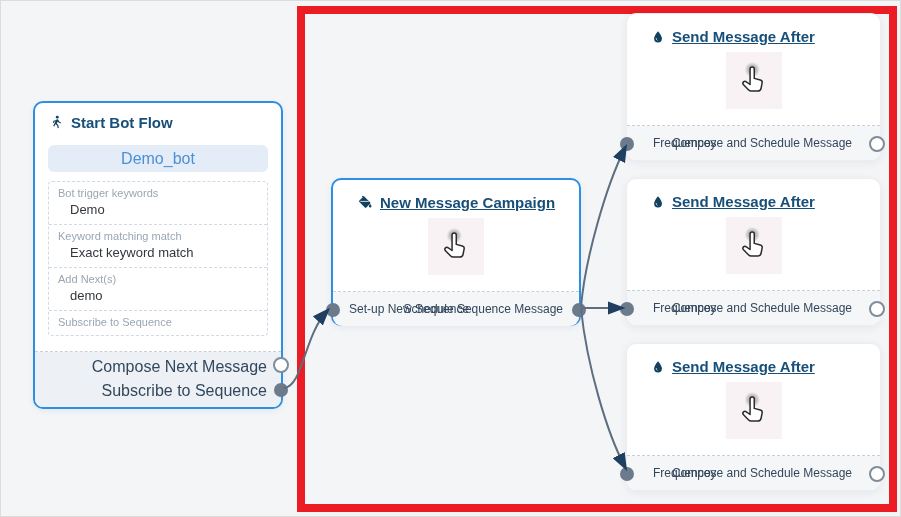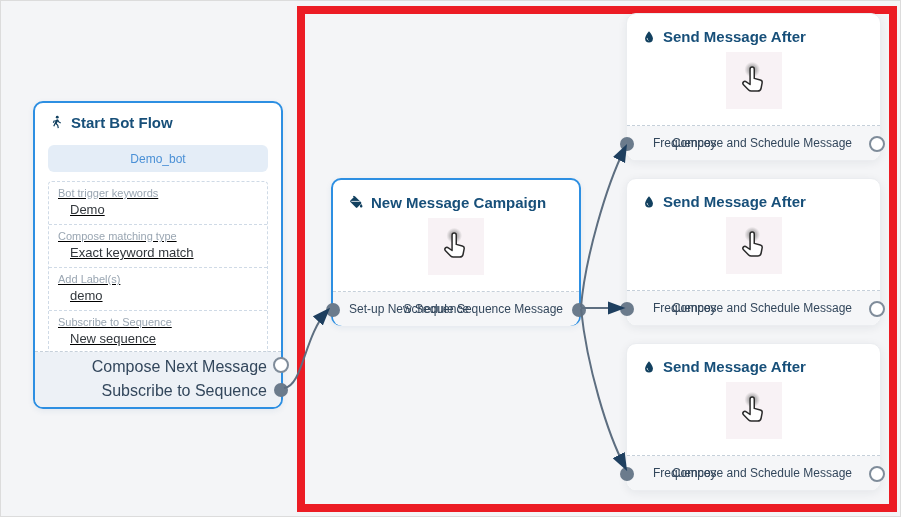--- a/index.html
+++ b/index.html
@@ -20,42 +20,42 @@
   .node{position:absolute;background:#ffffff;border-radius:10px;z-index:4;}
   .node.blue{border:2px solid #2d8fe2;box-shadow:0 2px 6px rgba(40,90,140,.08);}
   .node.plain{border:1px solid #ebedf0;box-shadow:0 2px 10px rgba(30,40,60,.07);}
   .node-header{display:flex;align-items:center;gap:7px;font-size:15px;font-weight:700;color:#174f79;}
   .node-header svg{flex:0 0 auto;color:#12405f;}
   
   #start-node{left:32px;top:100px;width:250px;height:308px;}
   #start-node .node-header{position:absolute;left:14px;top:11px;}
   .bot-btn{
     position:absolute;left:13px;top:42px;width:220px;height:27px;border-radius:6px;
-    background:#e4edf7;color:#4a90d6;font-size:12px;display:flex;align-items:center;justify-content:center;
+    background:#e4edf7;color:#4a90d6;font-size:16px;display:flex;align-items:center;justify-content:center;
     cursor:pointer;border:none;
   }
   .fields{
     position:absolute;left:13px;top:78px;width:220px;
     border:1px dashed #cfdae6;border-radius:4px;background:#fff;
   }
-  .field-row{padding:4px 9px 5px 9px;border-bottom:1px dashed #cfdae6;text-decoration:underline;}
+  .field-row{padding:4px 9px 5px 9px;border-bottom:1px dashed #cfdae6;}
   .field-row:last-child{border-bottom:none;}
   .field-label{font-size:11px;color:#9aa6b2;line-height:15px;}
   .field-value{font-size:13px;color:#33383d;line-height:18px;margin-left:12px;}
   .start-sep{position:absolute;left:0;top:248px;width:100%;border-top:1px dashed #c6d0da;}
   .start-footer{
     position:absolute;left:0;top:249px;width:100%;height:55px;
     background:#edf1f6;border-radius:0 0 8px 8px;
   }
   .out-label{position:absolute;right:14px;font-size:16px;color:#33475c;white-space:nowrap;}
   
   .port{position:absolute;width:14px;height:14px;border-radius:50%;background:#6b7b8c;transform:translate(-50%,-50%);z-index:6;cursor:crosshair;}
   .port.hollow{width:16px;height:16px;background:#ffffff;border:2px solid #7f8c9a;}
   
-  .flow-card .node-header{position:absolute;left:15px;top:14px;}
+  .flow-card .node-header{position:absolute;left:24px;top:14px;text-decoration:underline;}
   .hand-block{
     position:absolute;left:50%;top:38px;transform:translateX(-50%);
     width:56px;height:57px;background:#f8f2f5;display:flex;align-items:center;justify-content:center;
     cursor:pointer;
   }
   .card-sep{position:absolute;left:0;top:111px;width:100%;border-top:1px dashed #c6d0da;}
   .card-footer{position:absolute;left:0;top:112px;width:100%;height:34px;background:#f5f6f8;border-radius:0 0 9px 9px;}
   .foot-label{position:absolute;top:50%;transform:translateY(-50%);font-size:12px;color:#33475c;white-space:nowrap;}
   #campaign-node{left:330px;top:177px;width:250px;height:148px;}
   .send-node{width:255px;left:625px;height:148px;}
@@ -102,30 +102,29 @@
     </div>
 
     <button class="bot-btn">Demo_bot</button>
 
     <div class="fields">
       <div class="field-row">
         <div class="field-label">Bot trigger keywords</div>
         <div class="field-value">Demo</div>
       </div>
       <div class="field-row">
-        <div class="field-label">Compose matching type</div>
+        <div class="field-label">Keyword matching match</div>
         <div class="field-value">Exact keyword match</div>
       </div>
       <div class="field-row">
-        <div class="field-label">Add Label(s)</div>
+        <div class="field-label">Add Next(s)</div>
         <div class="field-value">demo</div>
       </div>
       <div class="field-row">
         <div class="field-label">Subscribe to Sequence</div>
-        <div class="field-value">New sequence</div>
       </div>
     </div>
 
     <div class="start-sep"></div>
     <div class="start-footer">
       <span class="out-label" style="top:6px">Compose Next Message</span>
       <span class="out-label" style="top:30px">Subscribe to Sequence</span>
     </div>
     <div class="port hollow" style="left:100%;top:262px"></div>
     <div class="port" style="left:100%;top:287px"></div>

